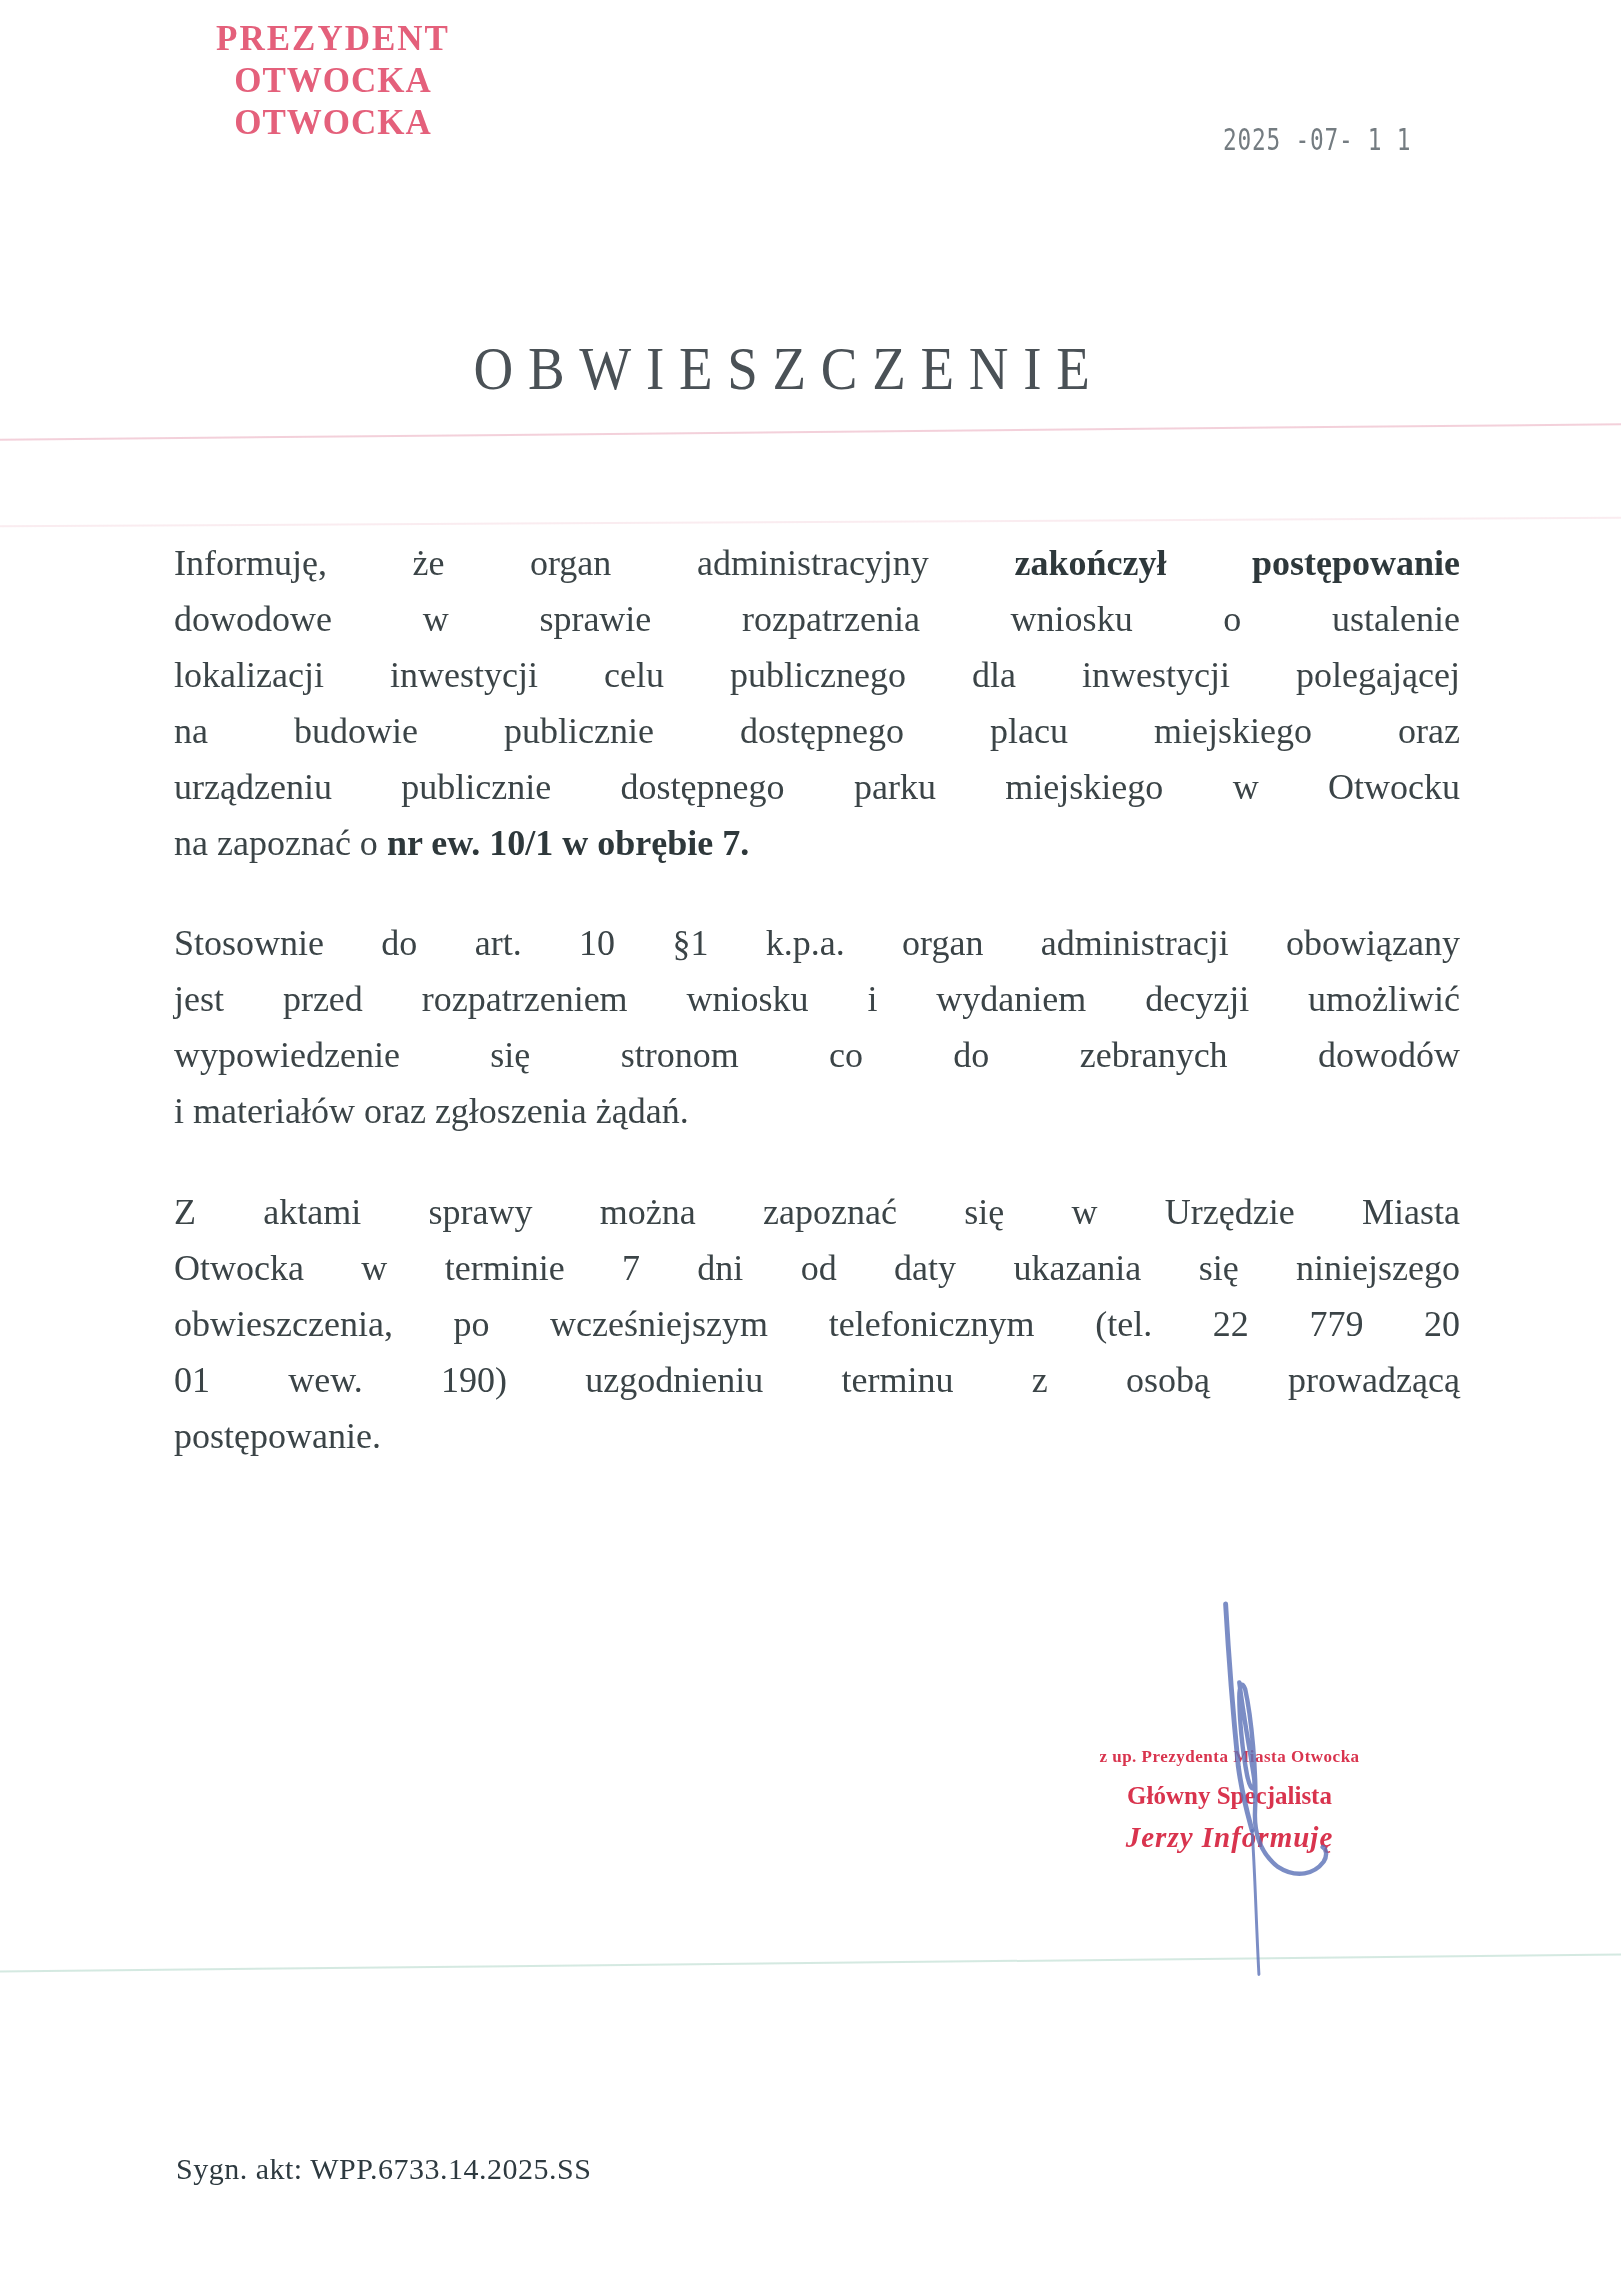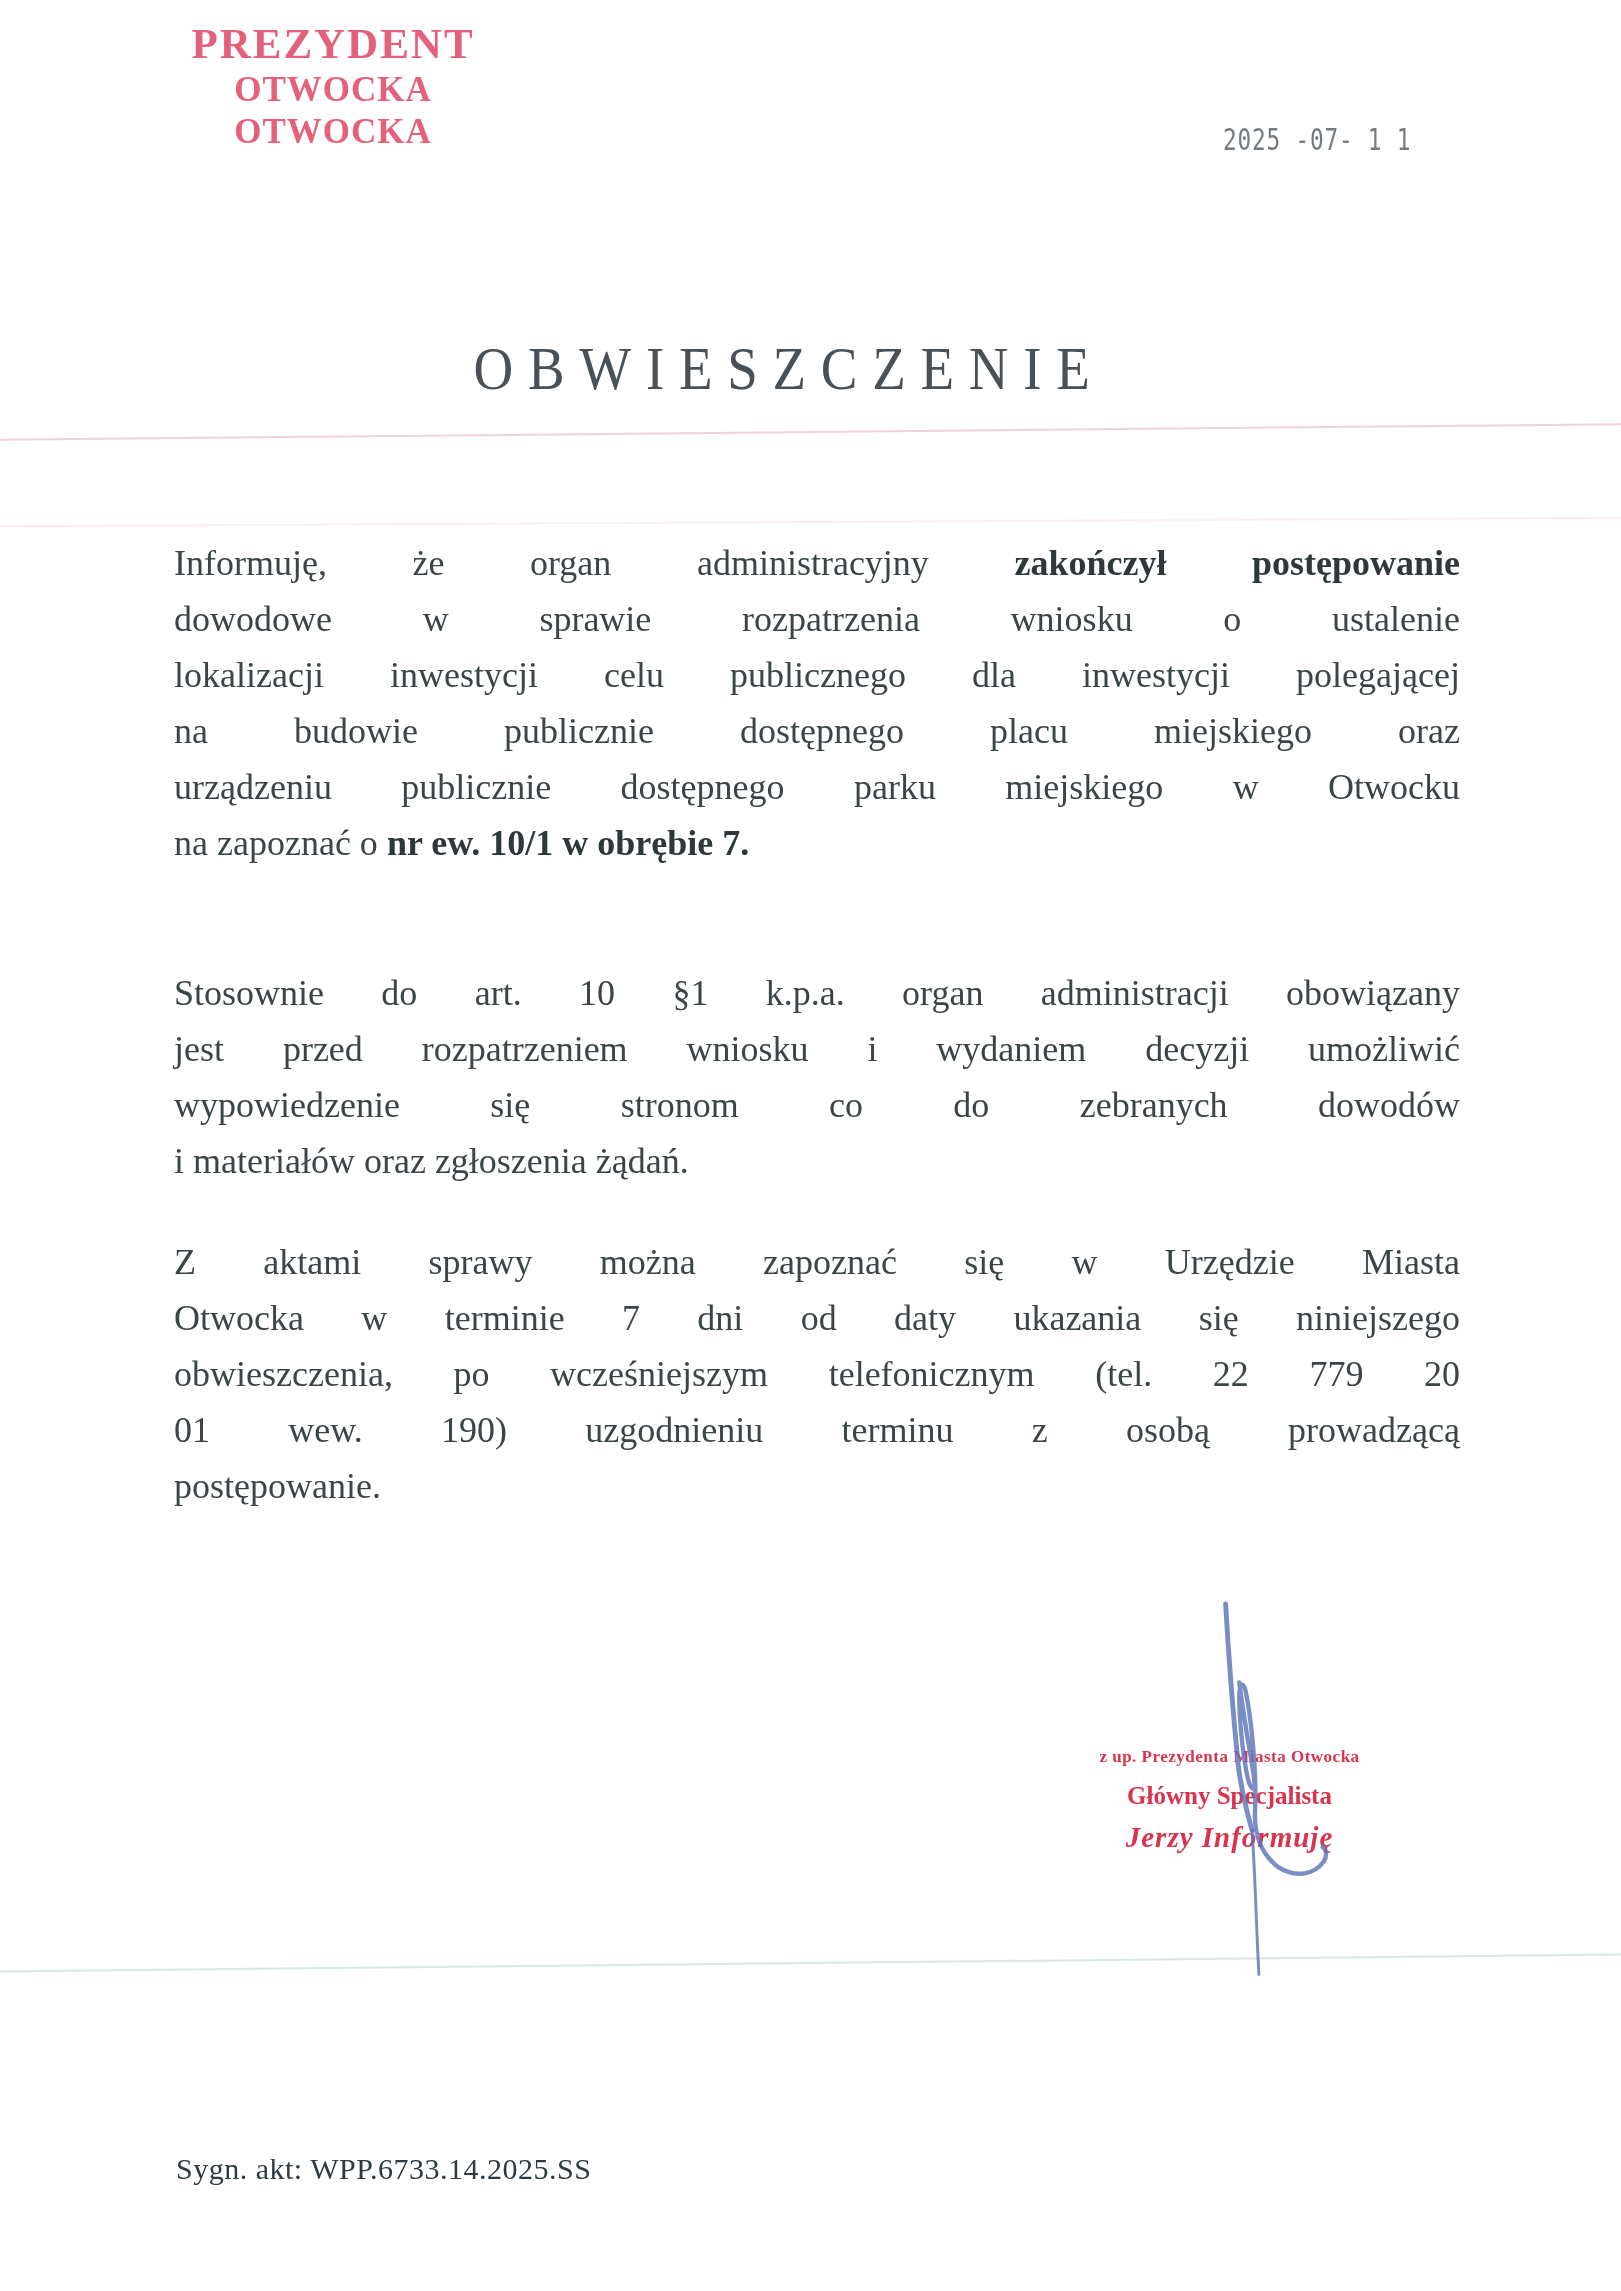--- a/index.html
+++ b/index.html
@@ -27,21 +27,21 @@
     position: absolute;
     left: 137px;
     top: 17.6px;
     width: 392px;
     text-align: center;
     color: var(--stamp-pink);
     font-weight: bold;
     line-height: 1.2;
     -webkit-user-select: none;
   }
-  .authority-stamp .l1 { font-size: 43px; letter-spacing: 2px; }
+  .authority-stamp .l1 { font-size: 35px; letter-spacing: 2px; }
   .authority-stamp .l2 { font-size: 35px; letter-spacing: 1px; }
 
   
   .date-stamp {
     position: absolute;
     left: 1223px;
     top: 122px;
     font-family: "DejaVu Sans Mono", monospace;
     font-size: 30px;
     color: var(--date-grey);
@@ -82,21 +82,21 @@
   .body-text {
     position: absolute;
     left: 174px;
     top: 535px;
     width: 1286px;
     color: var(--text-dark);
     font-size: 36px;
     line-height: 56px;
   }
   .paragraph { margin: 0; }
-  .paragraph + .paragraph { margin-top: 94px; }
+  .paragraph + .paragraph { margin-top: 44px; }
   .paragraph:nth-child(3) { margin-top: 45px; }
   .line {
     text-align: justify;
     text-align-last: justify;
     white-space: nowrap;
   }
   .line.last {
     text-align-last: left;
     white-space: normal;
   }

